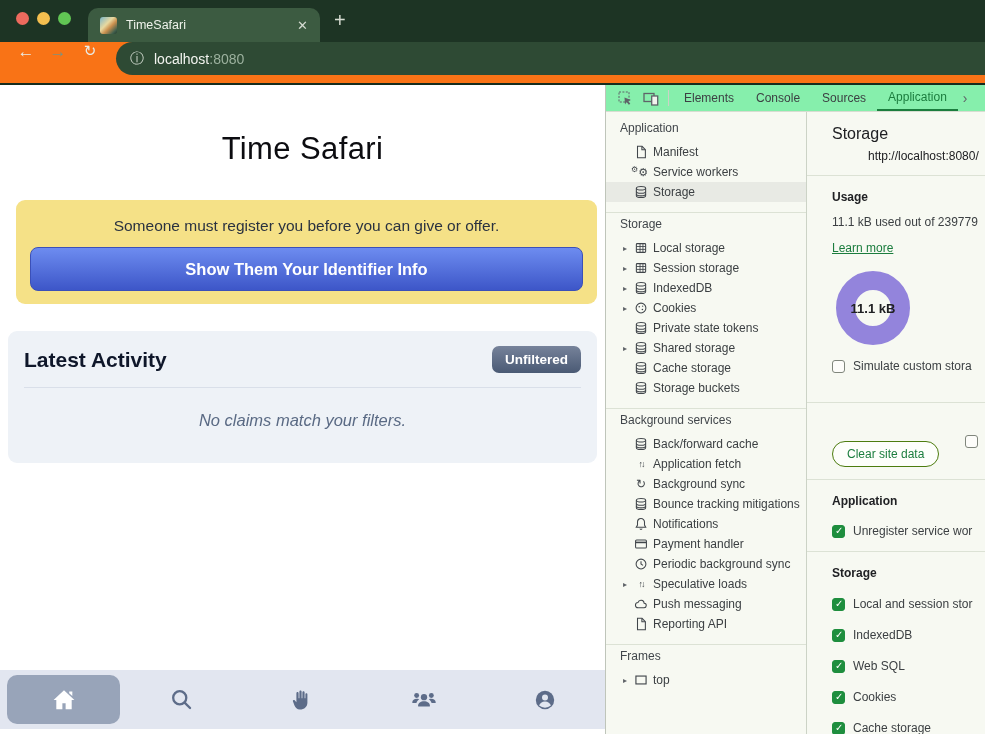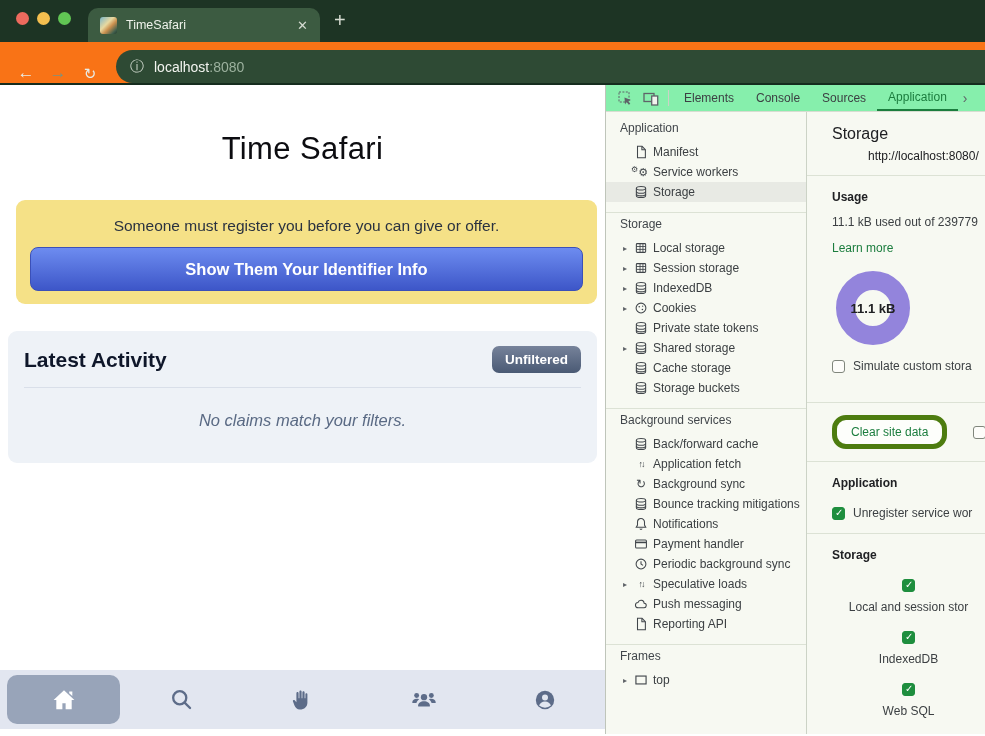--- a/index.html
+++ b/index.html
@@ -13,21 +13,21 @@
   .lights { position:absolute; left:16px; top:12px; display:flex; gap:8px; }
   .light { width:13px; height:13px; border-radius:50%; }
   .light.red { background:#ed6a5e; } .light.yellow { background:#f4bf4f; } .light.green { background:#61c554; }
   .tab { position:absolute; left:88px; top:8px; width:232px; height:34px; background:#3c5b41;
     border-radius:10px 10px 0 0; display:flex; align-items:center; padding:0 12px; }
   .favicon { width:17px; height:17px; border-radius:3px; flex-shrink:0;
     background:linear-gradient(135deg,#7ab5c8 0%,#e8d9a0 40%,#c98f4e 60%,#41604d 85%,#23382c 100%); }
   .tab-title { color:#eef2ea; font-size:12.5px; margin-left:9px; flex:1; white-space:nowrap; overflow:hidden; }
   .tab-close { color:#d6dcd2; font-size:13px; line-height:13px; }
   .newtab { position:absolute; left:334px; top:9px; color:#d6dcd2; font-size:20px; font-weight:300; }
-  .toolbar { height:41px; display:flex; align-items:flex-end; padding-left:10px; }
+  .toolbar { height:41px; display:flex; align-items:flex-start; padding-left:10px; }
   .navbtn { width:32px; text-align:center; font-size:17px; color:#e9ece6; }
   .navbtn[data-name="forward-button"] { color:#7d927f; }
   .navbtn[data-name="reload-button"] { font-size:15px; }
   .icon-back::before { content:"←"; } .icon-fwd::before { content:"→"; } .icon-reload::before { content:"↻"; }
   .urlbar { flex:1; height:33px; background:#2e4a34; border-radius:17px; margin:0 -20px 0 10px;
     display:flex; align-items:center; padding:0 14px; }
   .info-icon::before { content:"ⓘ"; color:#cfd8cd; font-size:14px; margin-right:10px; }
   .url-text { font-size:14px; color:#f2f4ef; white-space:nowrap; }
   .url-text .port { color:#9cb19e; }
 
@@ -92,37 +92,37 @@
   .gear2::before { content:"⚙"; font-size:8px; margin-left:-3px; vertical-align:top; }
 
   
   .dt-pane { flex:1; border-left:1px solid #ccd3c6; overflow:hidden; }
   .pane-head { padding:13px 0 12px 25px; }
   .pane-title { font-size:16px; color:#202124; }
   .pane-origin { margin-top:6px; color:#202124; white-space:nowrap;margin-left:36px; }
   .pane-sec { border-top:1px solid #dce2d5; padding:14px 0 0 25px; white-space:nowrap; }
   .sec-h { font-weight:bold; color:#202124; }
   .usage-text { margin-top:11px; }
-  .learn-more { margin-top:12px; display:inline-block; color:#1b7d3e; cursor:pointer; }
+  .learn-more { margin-top:12px; display:inline-block; color:#1b7d3e; text-decoration:underline; cursor:pointer; }
   .donut { margin:16px 0 0 4px; width:74px; height:74px; border:19px solid #9384dc; border-radius:50%;
     display:flex; align-items:center; justify-content:center; }
   .donut-label { font-weight:bold; font-size:13px; color:#202124; }
   .cbrow { display:flex; align-items:center; gap:8px; margin-top:14px; }
   .cb { width:13px; height:13px; border:1px solid #80867c; border-radius:3px; background:#fdfdfa;
     flex-shrink:0; position:relative; cursor:pointer; }
   .cb.checked { background:#1e8e3e; border-color:#1e8e3e; }
   .cb.checked::after { content:"✓"; color:#fff; font-size:10px; position:absolute; left:2px; top:-1px; }
   .sec-usage { padding-bottom:29px; }
   .sec-clear { padding:12px 0 12px 25px; display:flex; align-items:center; gap:26px; }
-  .clear-btn { border:5px solid #4d7c0f; color:#1b7d3e; background:#fdfefb; border-radius:14px;
-    padding:5px 14px; font-size:12px; font-family:inherit; cursor:pointer; }
+  .clear-btn { border:1px solid #4d7c0f; color:#1b7d3e; background:#fdfefb; border-radius:14px;
+    padding:5px 14px; font-size:12px; font-family:inherit; cursor:pointer;margin-top:26px; }
   .inc-row { display:flex; align-items:center; gap:8px; }
   .sec-app { padding-bottom:13px; }
   .sec-app .cbrow { margin-top:16px; }
-  .sec-storage .cbrow { margin-top:17px;flex-direction:column; }
+  .sec-storage .cbrow { margin-top:17px; }
 </style>
 </head>
 <body>
 
 <svg width="0" height="0" style="position:absolute">
   <defs>
     <symbol id="i-file" viewBox="0 0 16 16">
       <path d="M4 1.5h5.2L13 5.3v9.2H4z" fill="none" stroke="currentColor" stroke-width="1.2"></path>
       <path d="M9 1.7v3.8h3.8" fill="none" stroke="currentColor" stroke-width="1.2"></path>
     </symbol>

